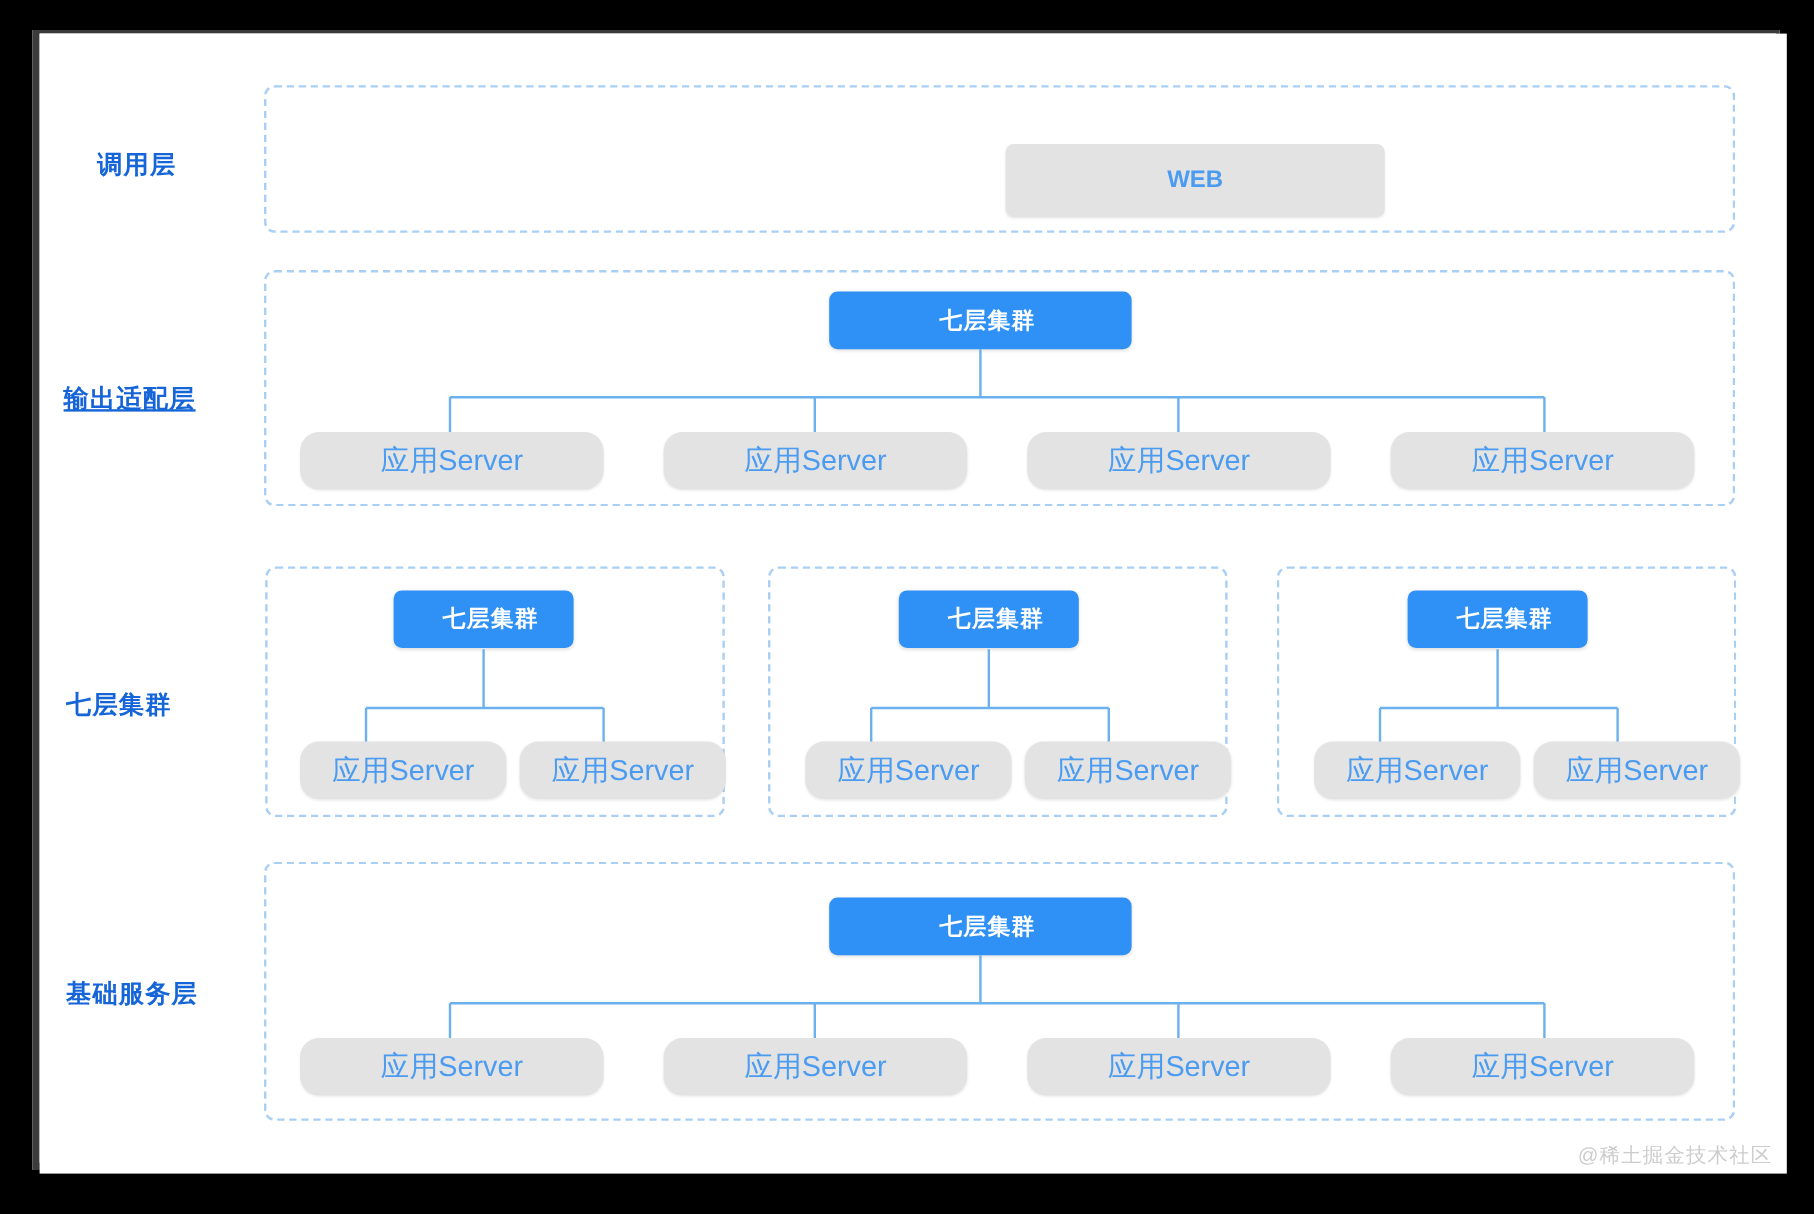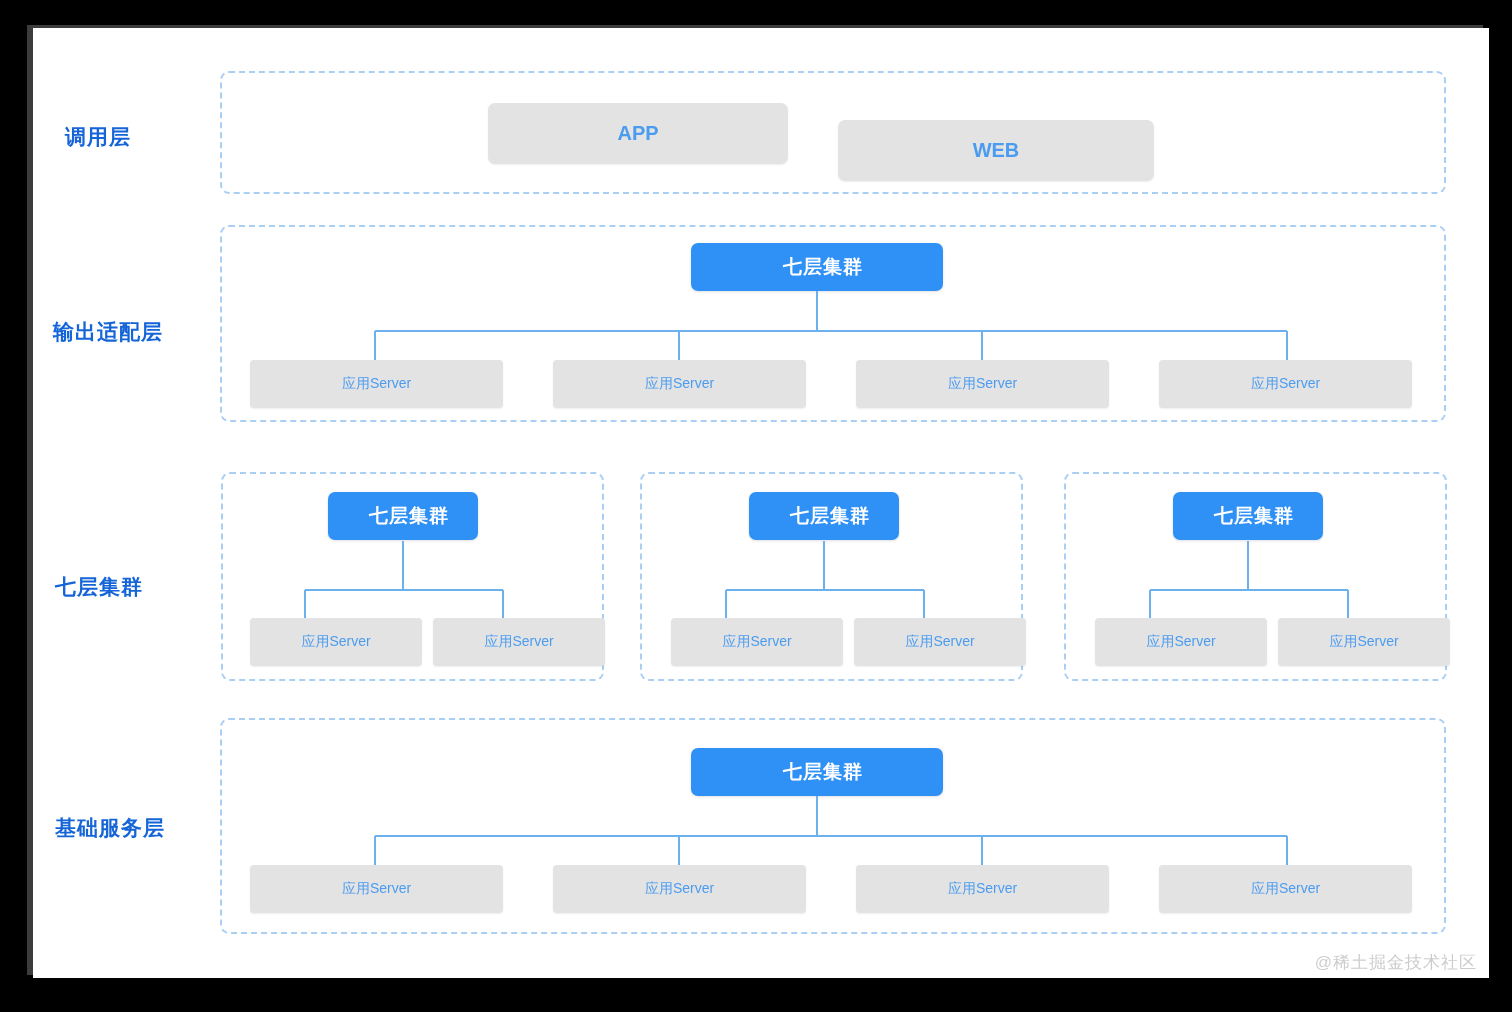--- a/index.html
+++ b/index.html
@@ -57,27 +57,27 @@
     border: 2px dashed #a9cff4;
     border-radius: 9px;
     box-sizing: border-box;
     background: transparent;
   }
 
   
   .node-grey {
     position: absolute;
     background: #e3e3e3;
-    border-radius: 4px;
+    border-radius: 16px;
     box-sizing: border-box;
     display: flex;
     align-items: center;
     justify-content: center;
     color: #4b9cf1;
-    font-size: 14px;
+    font-size: 24px;
     white-space: nowrap;
     box-shadow: 0 1px 2px rgba(0,0,0,0.07);
   }
 
   .node-grey.big {
     font-size: 20px;
     font-weight: bold;
     border-radius: 7px;
   }
 
@@ -118,29 +118,28 @@
     margin-top: 36px;
   }
 </style>
 </head>
 <body>
 
 <div id="stage">
   <div id="frame">
     <div id="canvas">
 
-      <div class="row-label" style="left:32px; top:95px;">调用层</div>
+      <div class="row-label" style="left:48px; top:95px;">调用层</div>
 
       <div class="dashed-box" style="left:187px; top:43px; width:1226px; height:123px;"></div>
 
-      <div class="node-grey big" style="left:455px; top:75px; width:300px; height:61px;">APP</div>
 
       <div class="node-grey big" style="left:805px; top:92px; width:316px; height:61px;">WEB</div>
 
-      <div class="row-label" style="left:20px; top:290px;">输出适配层</div>
+      <div class="row-label" style="left:20px; top:290px;text-decoration:underline;">输出适配层</div>
 
       <div class="dashed-box" style="left:187px; top:197px; width:1226px; height:197px;"></div>
 
       <div class="node-blue" style="left:658px; top:215px; width:252px; height:48px;">七层集群</div>
 
       <svg class="conn" style="left:0px; top:255px; width:1456px; height:110px;">
         <g stroke="#6cb0ee" stroke-width="2" fill="none">
           <path d="M784,8 L784,48"></path>
           <path d="M342,48 L1254,48"></path>
           <path d="M342,48 L342,84"></path>

